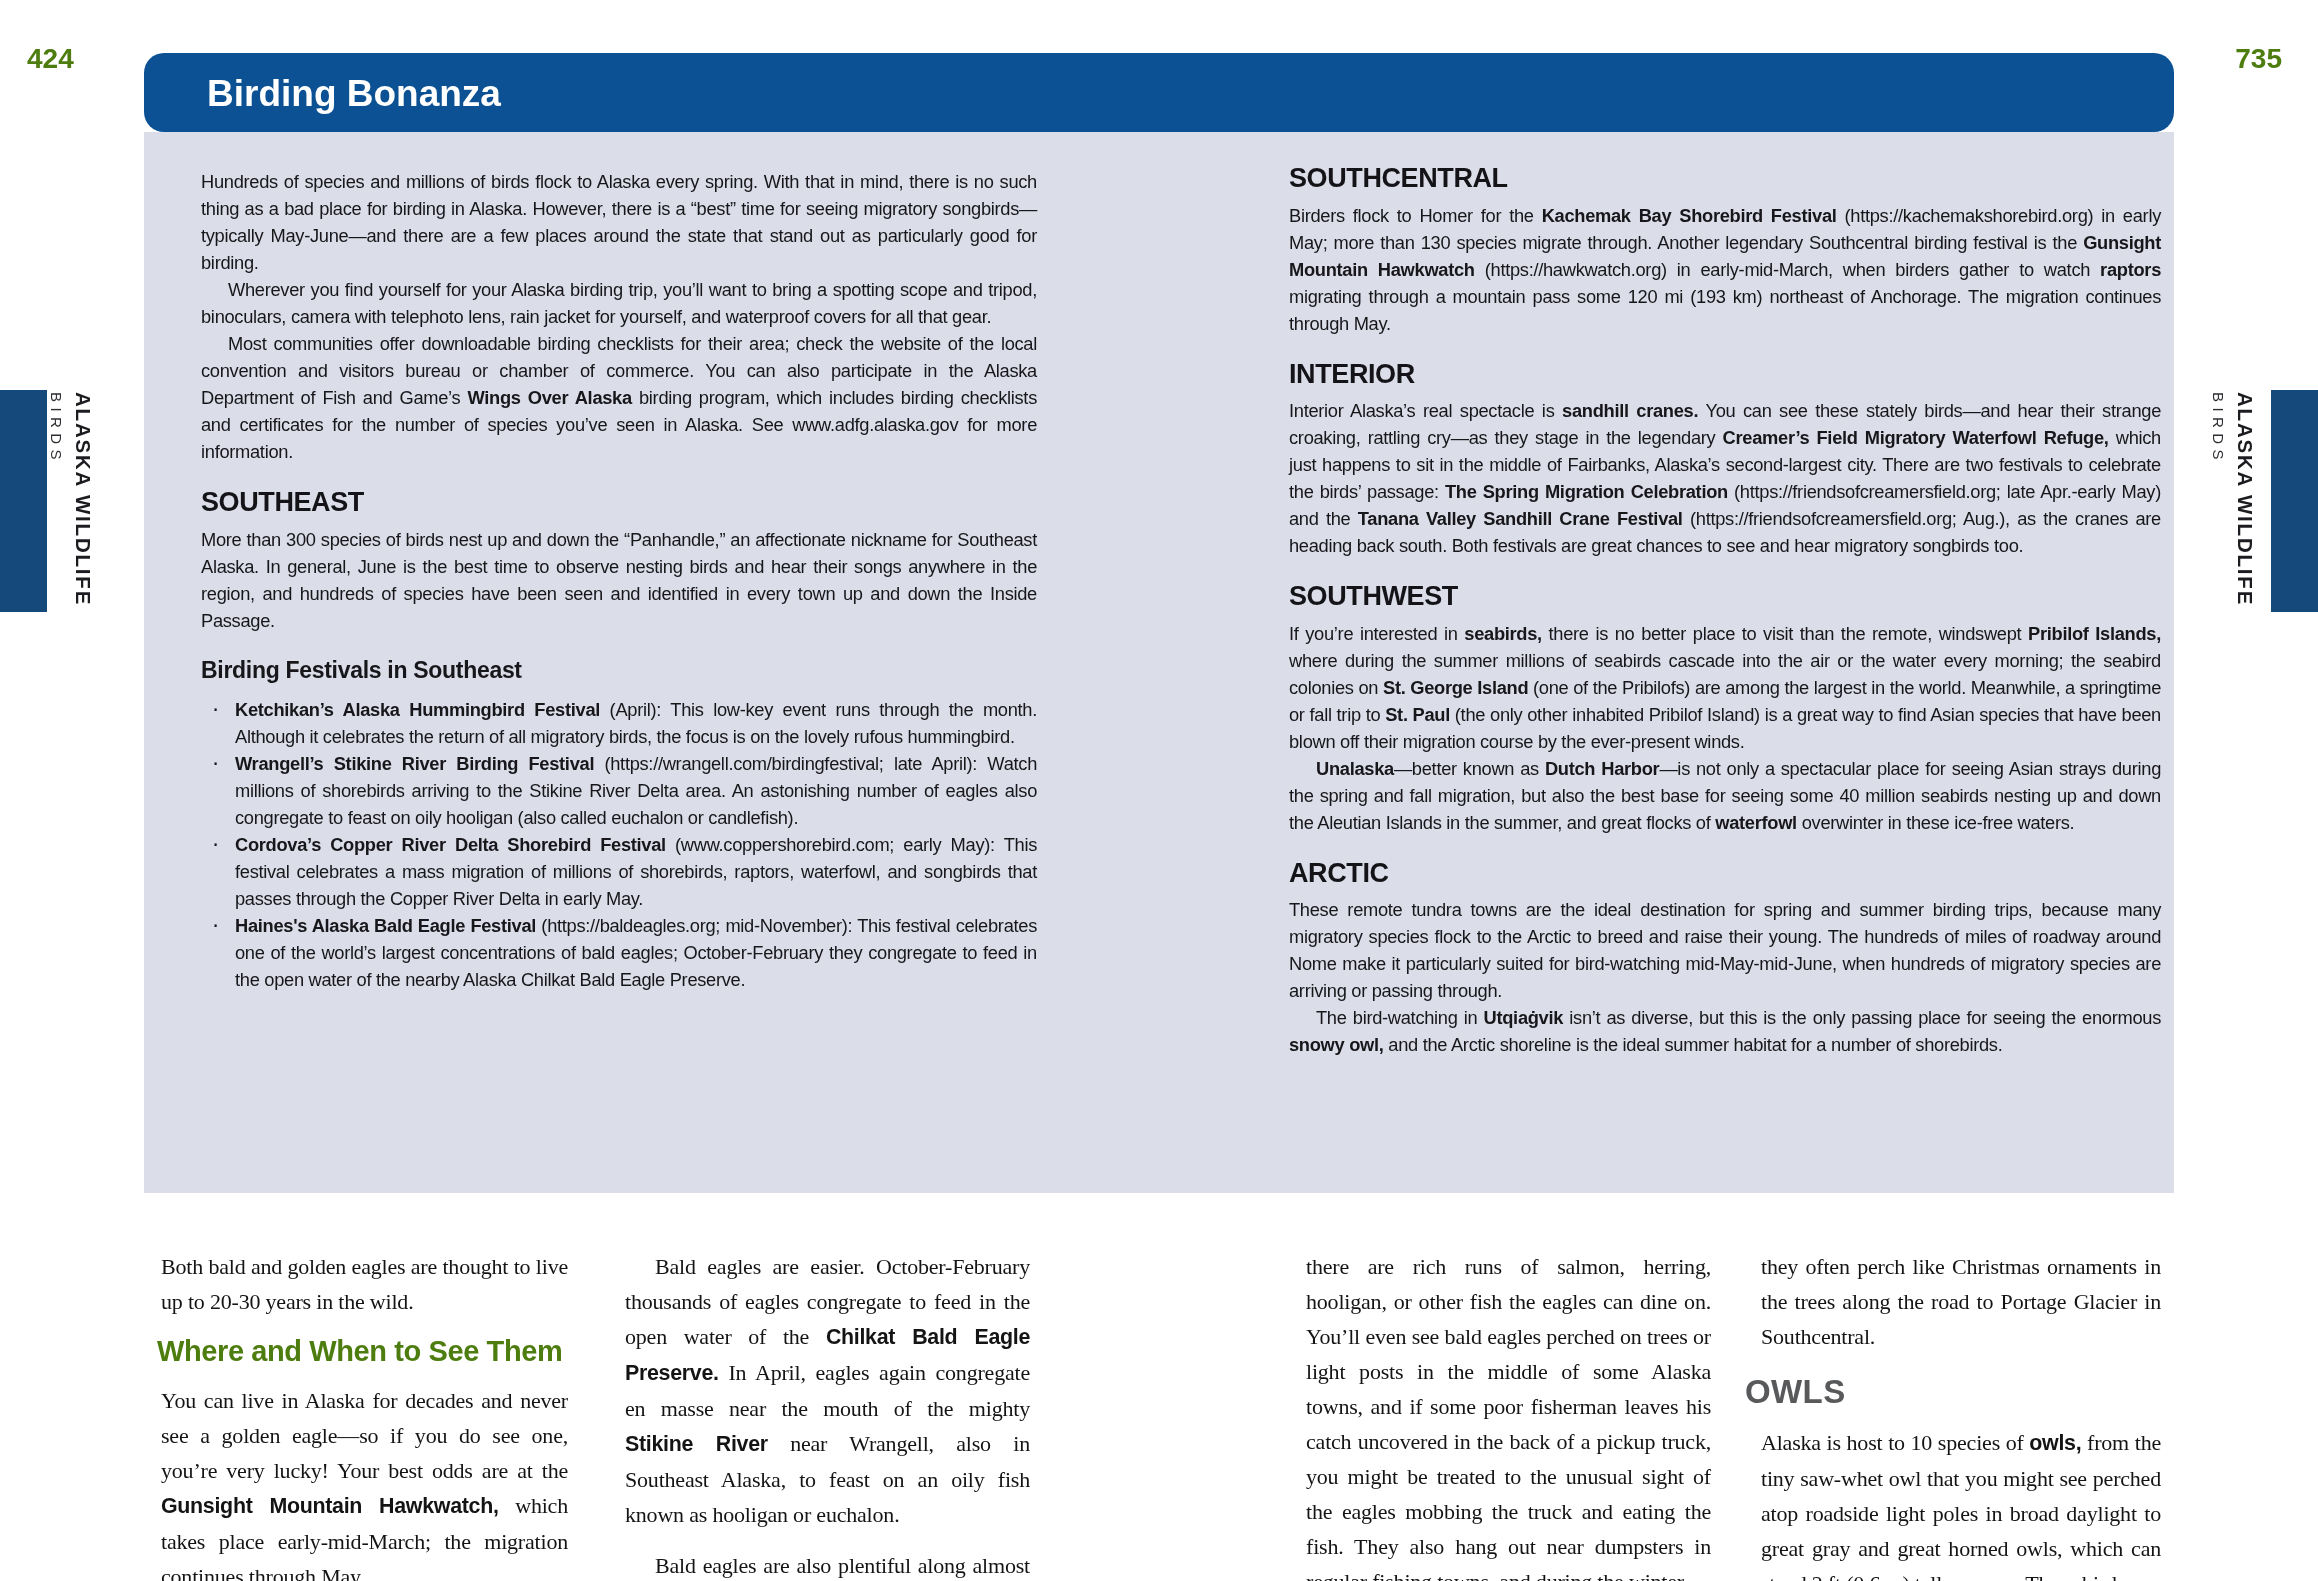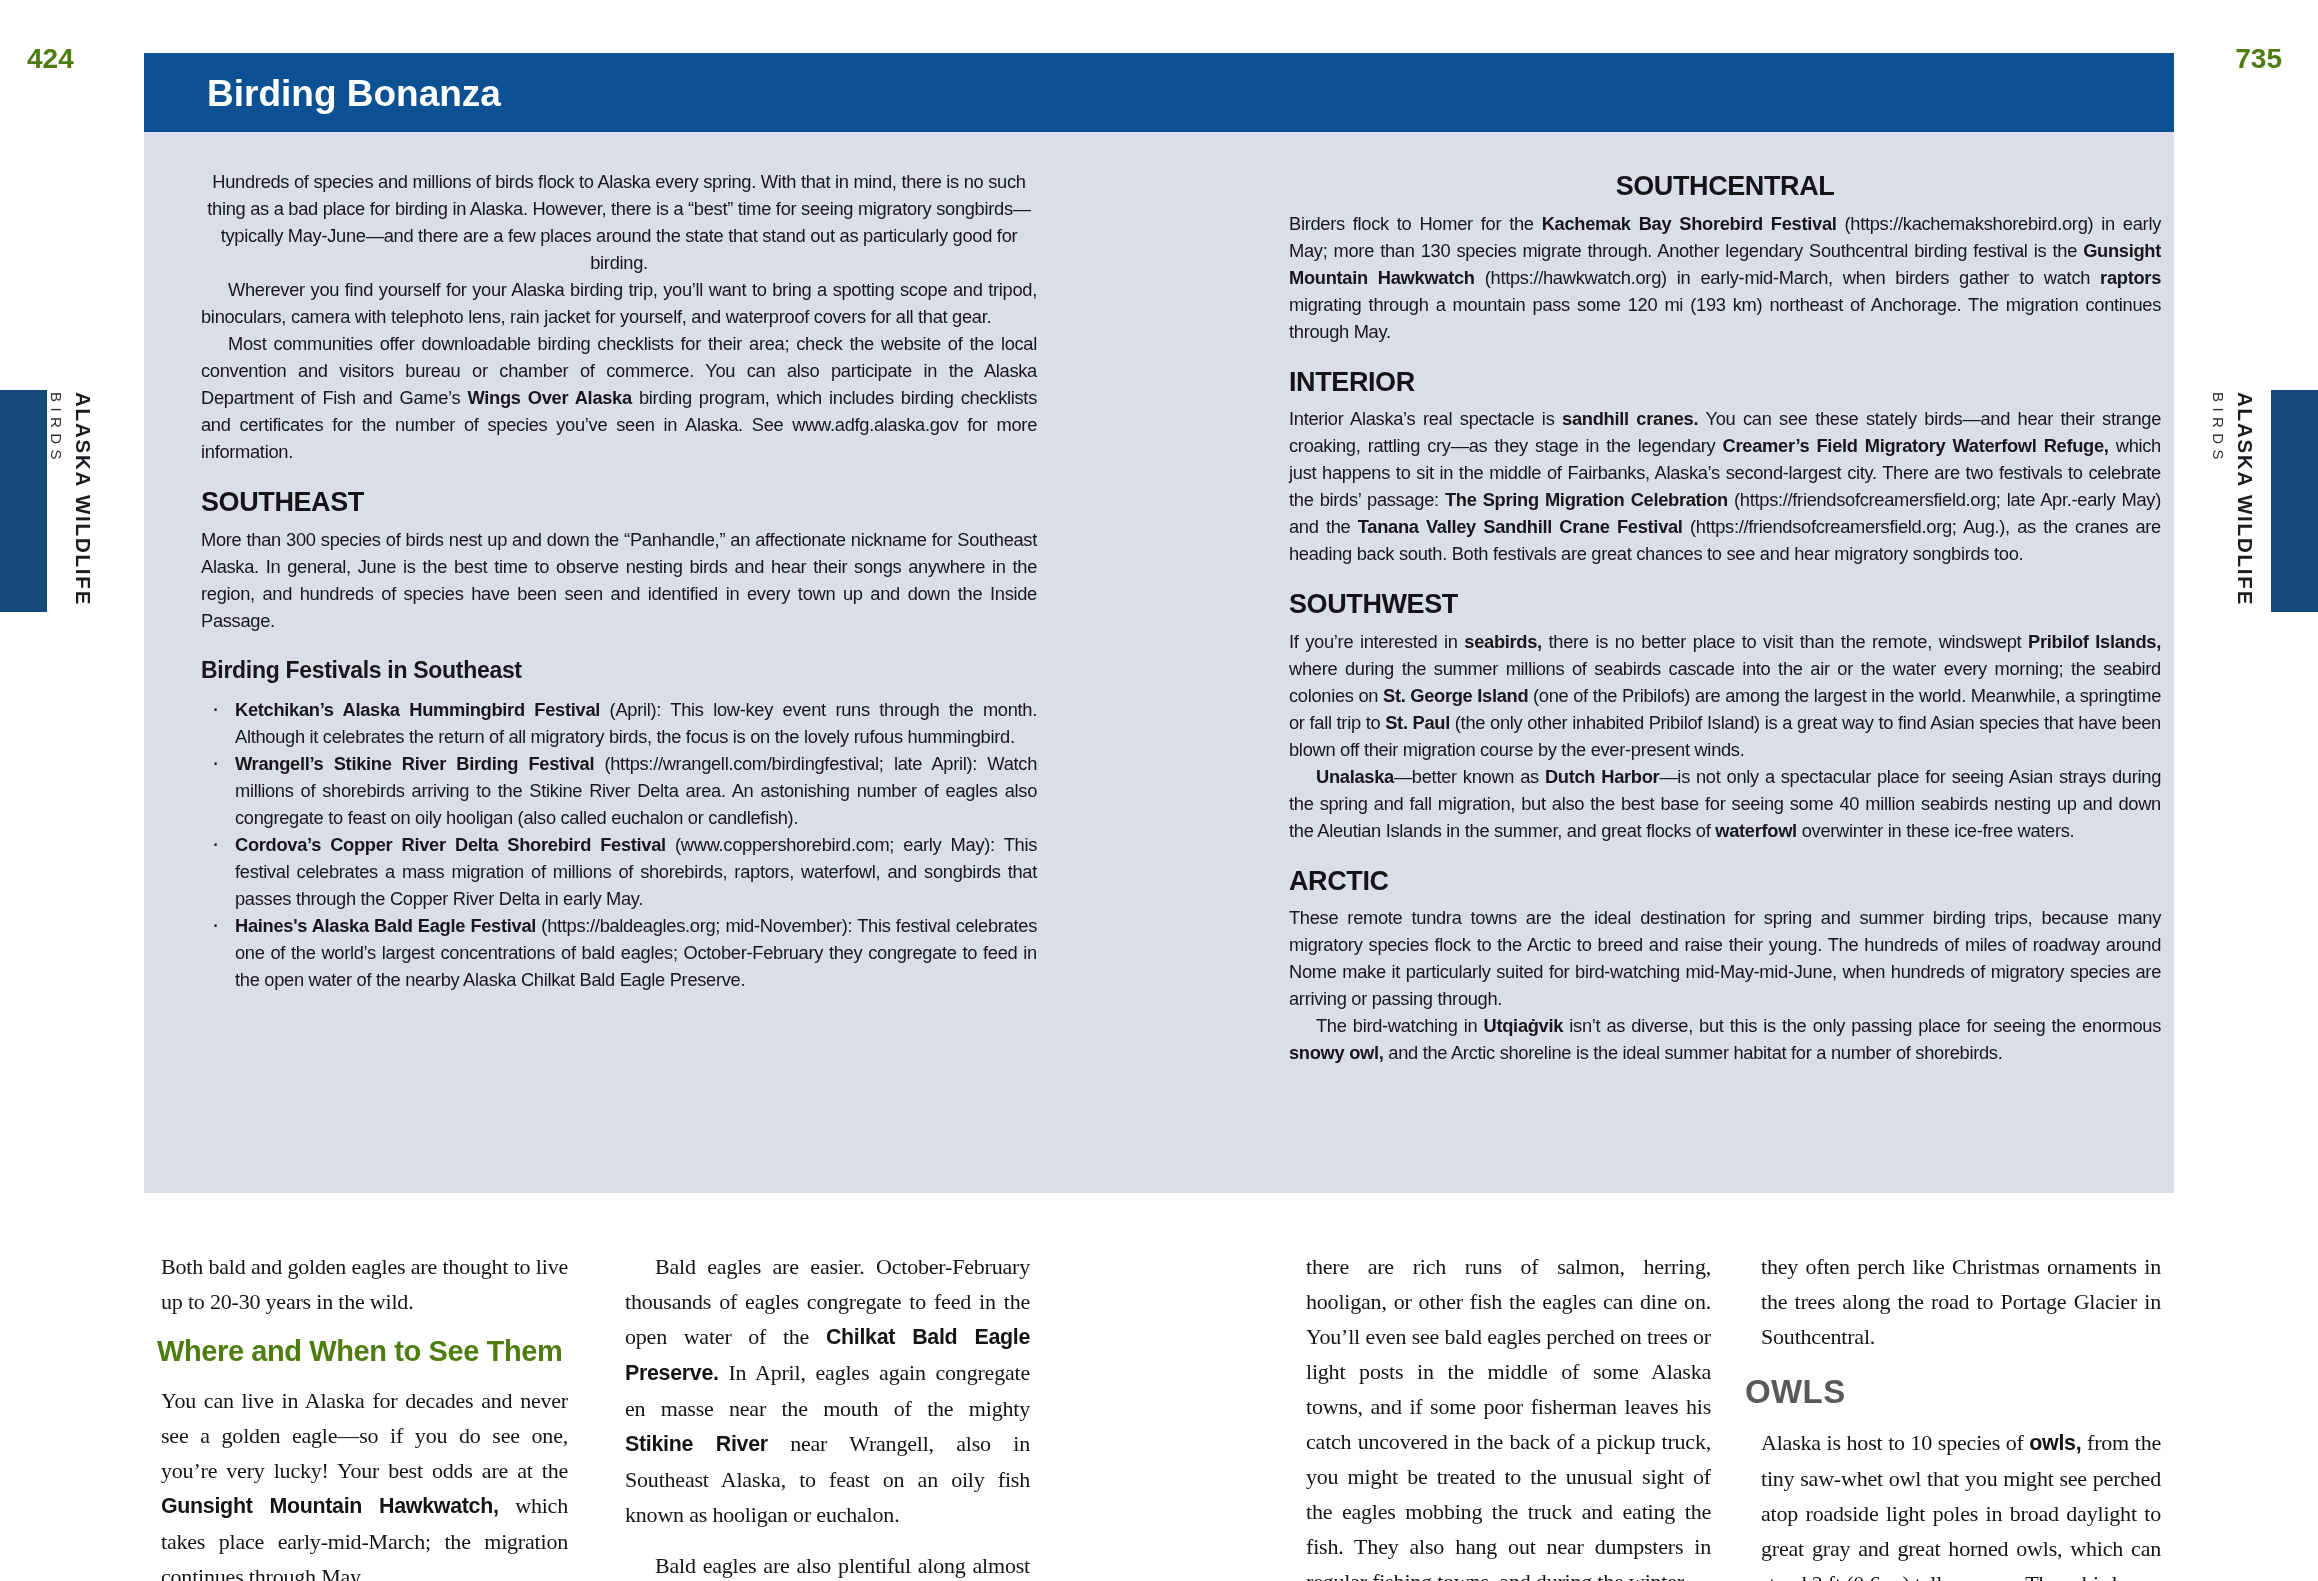--- a/index.html
+++ b/index.html
@@ -5,31 +5,31 @@
   html,body{margin:0;padding:0;background:#ffffff;}
   #page{position:relative;width:2319px;height:1581px;background:#ffffff;overflow:hidden;
         font-family:"Liberation Sans",sans-serif;color:#1a1a1a;}
 
   
   .folio{position:absolute;top:43px;font-weight:bold;font-size:28px;color:#4d7c0f;}
   .folio-left{left:27px;}
   .folio-right{right:37px;text-align:right;}
 
   
-  .banner{position:absolute;left:144px;top:53px;width:2030px;height:79px;background:#0b5193;}
+  .banner{position:absolute;left:144px;top:53px;width:2030px;height:79px;background:#0b5193;border-radius:20px;}
   .banner-title{position:absolute;left:63px;top:0;height:79px;line-height:82px;
                 color:#ffffff;font-weight:bold;font-size:37px;letter-spacing:0;}
 
   
   .feature-box{position:absolute;left:144px;top:132px;width:2030px;height:1061px;background:#dbdde8;}
   .box-col{position:absolute;font-size:18.3px;line-height:27px;letter-spacing:-0.3px;
            font-stretch:condensed;text-align:justify;color:#17161a;}
   .box-col-left{left:57px;top:36px;width:836px;}
   .box-col-right{left:1145px;top:32px;width:872px;}
-  .box-col > :first-child{margin-top:8px;text-align:center;}
+  .box-col > :first-child{margin-top:0;}
   .box-col .p{margin:0;}
   .box-col .indent{text-indent:27px;}
   .h-section{font-weight:bold;font-size:27px;line-height:28.5px;letter-spacing:-0.4px;
              margin:23px 0 9px 0;color:#141318;text-align:left;}
   .h-sub{font-weight:bold;font-size:23px;line-height:27px;letter-spacing:-0.3px;
          margin:23px 0 12.5px 0;text-align:left;}
   .bullet{position:relative;padding-left:34px;margin:14.3px 0 0 0;}
   .bullet::before{content:"\00B7";position:absolute;left:10.7px;top:-0.9px;font-size:23px;color:#17161a;}
   .b{font-weight:bold;font-family:"Liberation Sans",sans-serif;letter-spacing:-0.3px;}
 

